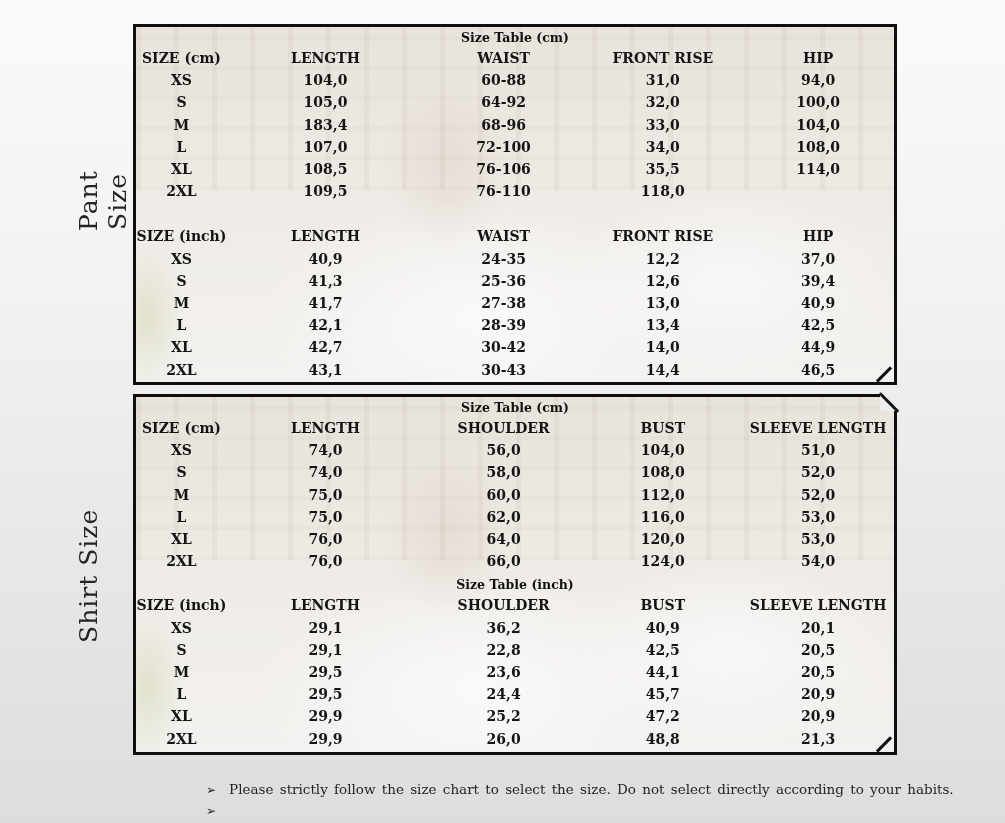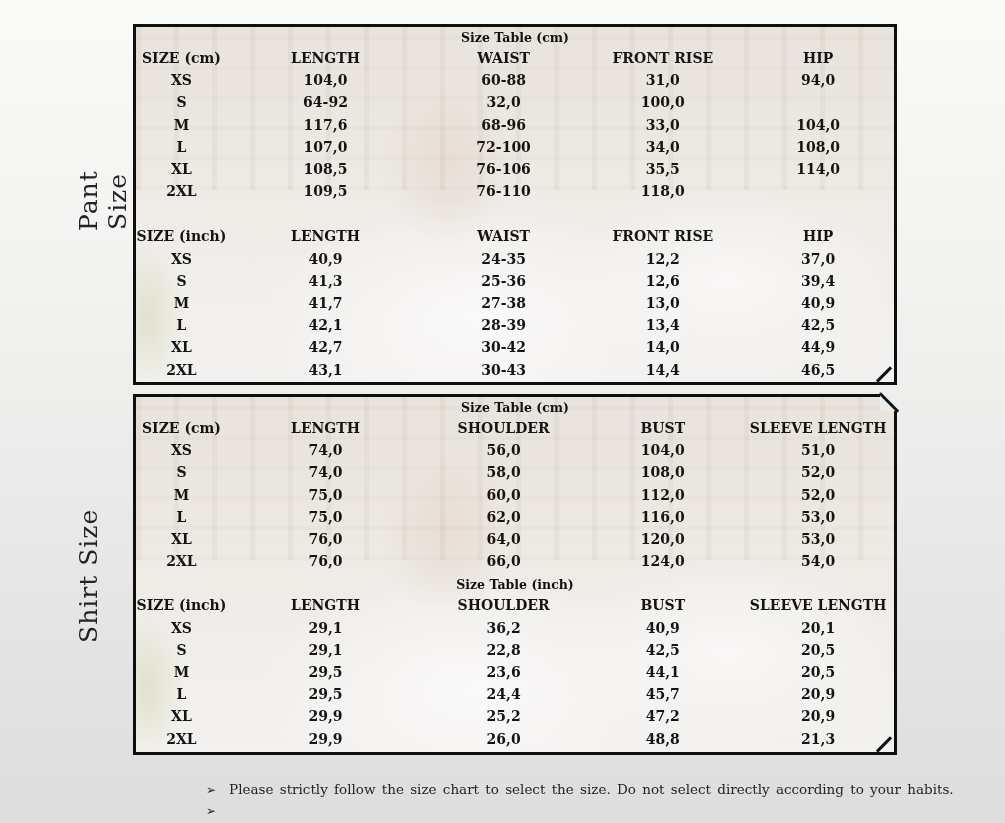--- a/index.html
+++ b/index.html
@@ -101,27 +101,28 @@
         </div>
         <div class="trow tbody-row">
           <div class="tcell">XS</div>
           <div class="tcell">104,0</div>
           <div class="tcell">60-88</div>
           <div class="tcell">31,0</div>
           <div class="tcell">94,0</div>
         </div>
         <div class="trow tbody-row">
           <div class="tcell">S</div>
+          <div class="tcell">105,0</div>
           <div class="tcell">64-92</div>
           <div class="tcell">32,0</div>
           <div class="tcell">100,0</div>
         </div>
         <div class="trow tbody-row">
           <div class="tcell">M</div>
-          <div class="tcell">117,6</div>
+          <div class="tcell">183,4</div>
           <div class="tcell">68-96</div>
           <div class="tcell">33,0</div>
           <div class="tcell">104,0</div>
         </div>
         <div class="trow tbody-row">
           <div class="tcell">L</div>
           <div class="tcell">107,0</div>
           <div class="tcell">72-100</div>
           <div class="tcell">34,0</div>
           <div class="tcell">108,0</div>

